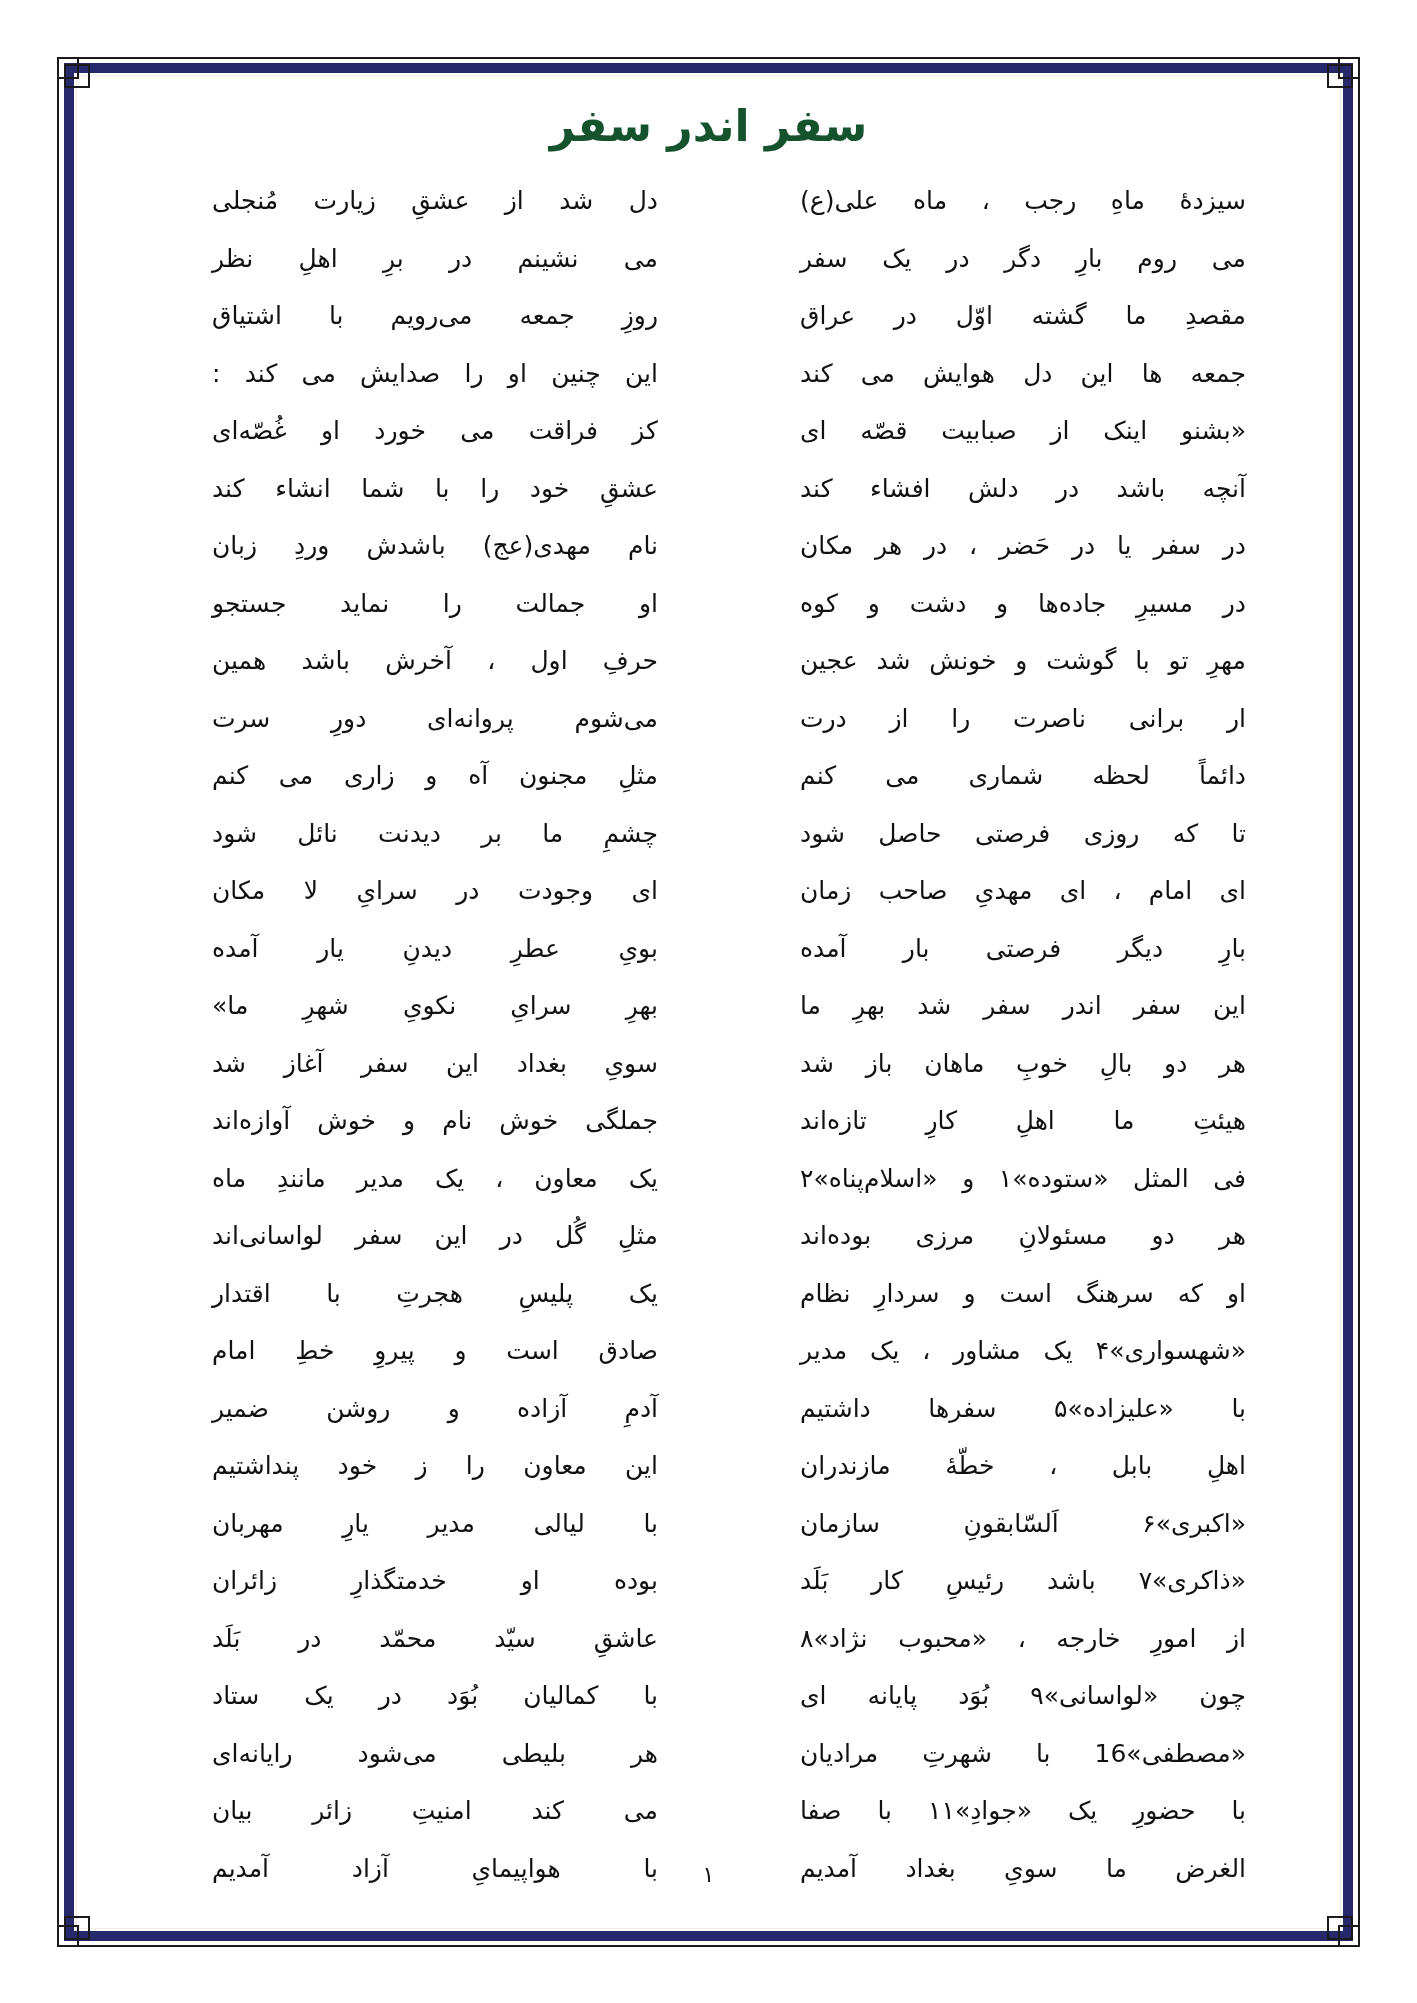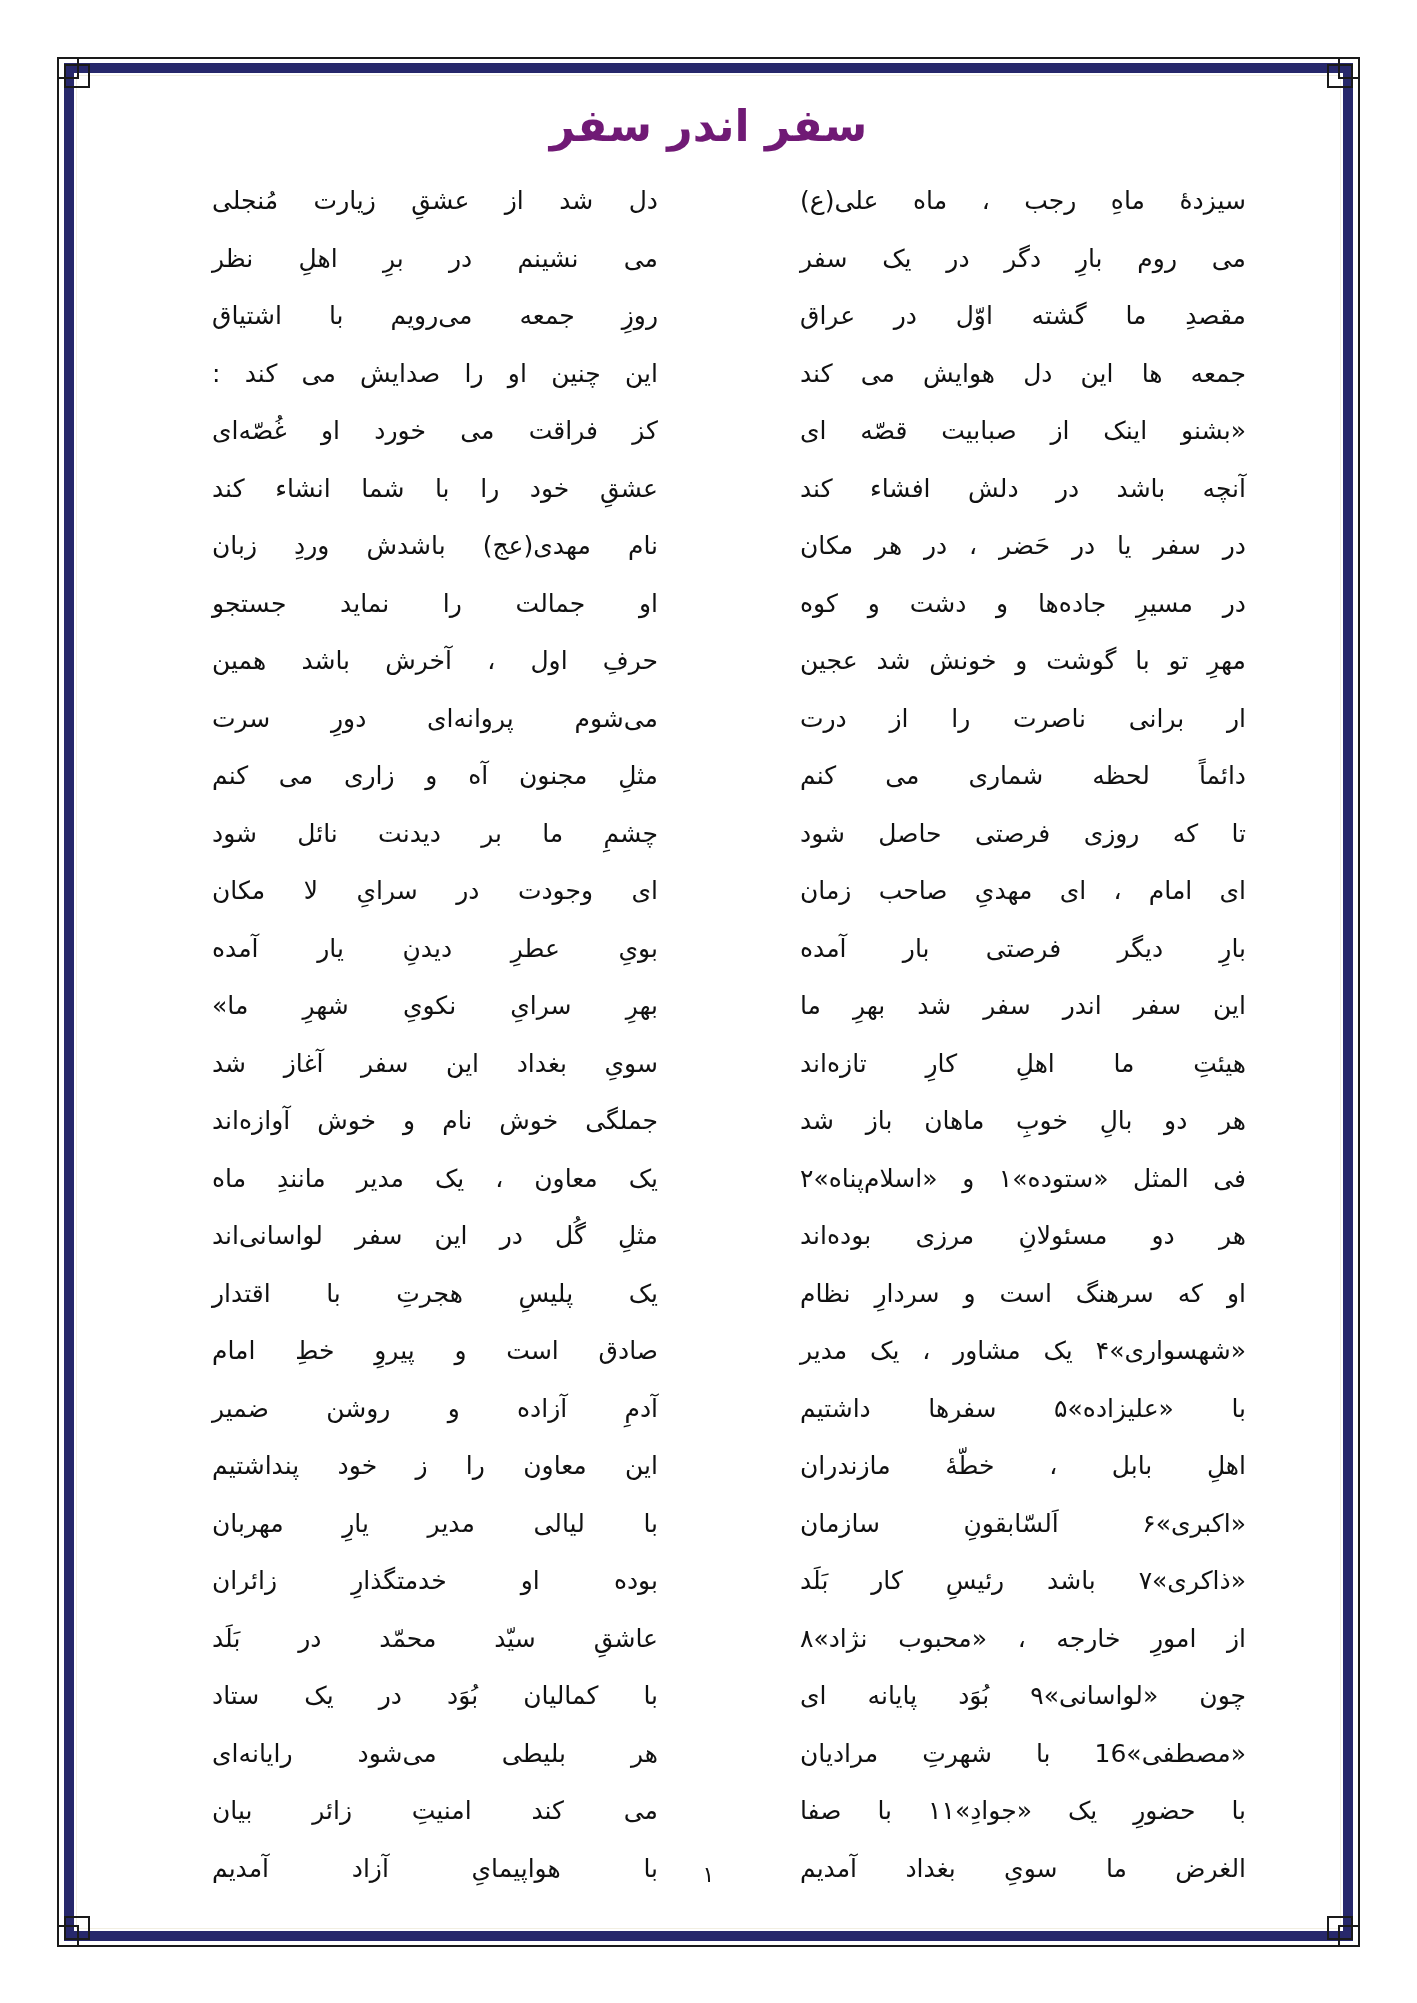--- a/index.html
+++ b/index.html
@@ -13,21 +13,21 @@
   .corner.tl { left: 57px; top: 57px; }
   .corner.tl2 { left: 64px; top: 64px; width: 26px; height: 24px; }
   .corner.tr { right: 57px; top: 57px; }
   .corner.tr2 { right: 64px; top: 64px; width: 26px; height: 24px; }
   .corner.bl { left: 57px; bottom: 56px; }
   .corner.bl2 { left: 64px; bottom: 63px; width: 26px; height: 24px; }
   .corner.br { right: 57px; bottom: 56px; }
   .corner.br2 { right: 64px; bottom: 63px; width: 26px; height: 24px; }
 
   
-  .title { position: absolute; left: 0; right: 0; top: 100px; text-align: center; font-family: "DejaVu Sans", sans-serif; font-weight: bold; font-size: 44px; direction: rtl; color: #701a75; }
+  .title { position: absolute; left: 0; right: 0; top: 100px; text-align: center; font-family: "DejaVu Sans", sans-serif; font-weight: bold; font-size: 44px; direction: rtl; color: #14532d; }
 
   
   .col { position: absolute; top: 172px; direction: rtl; margin-left: 40px; }
   .col.right { left: 760px; width: 446px; }
   .col.left { left: 172px; width: 446px; }
   .verse { height: 57.5px; line-height: 57.5px; font-size: 25px; text-align: justify; text-align-last: justify; white-space: nowrap; color: #111; font-family: "DejaVu Sans", sans-serif; }
 
   
   .page-num { position: absolute; left: 0; right: 0; top: 1862px; text-align: center; font-size: 22px; color: #111; }
 </style>
@@ -57,22 +57,22 @@
     <div class="verse">آنچه باشد در دلش افشاء کند</div>
     <div class="verse">در سفر یا در حَضر ، در هر مکان</div>
     <div class="verse">در مسیرِ جاده‌ها و دشت و کوه</div>
     <div class="verse">مهرِ تو با گوشت و خونش شد عجین</div>
     <div class="verse">ار برانی ناصرت را از درت</div>
     <div class="verse">دائماً لحظه شماری می کنم</div>
     <div class="verse">تا که روزی فرصتی حاصل شود</div>
     <div class="verse">ای امام ، ای مهدیِ صاحب زمان</div>
     <div class="verse">بارِ دیگر فرصتی بار آمده</div>
     <div class="verse">این سفر اندر سفر شد بهرِ ما</div>
+    <div class="verse">هر دو بالِ خوبِ ماهان باز شد</div>
     <div class="verse">هیئتِ ما اهلِ کارِ تازه‌اند</div>
-    <div class="verse">هر دو بالِ خوبِ ماهان باز شد</div>
     <div class="verse">فی المثل «ستوده»۱ و «اسلام‌پناه»۲</div>
     <div class="verse">هر دو مسئولانِ مرزی بوده‌اند</div>
     <div class="verse">او که سرهنگ است و سردارِ نظام</div>
     <div class="verse">«شهسواری»۴ یک مشاور ، یک مدیر</div>
     <div class="verse">با «علیزاده»۵ سفرها داشتیم</div>
     <div class="verse">اهلِ بابل ، خطّهٔ مازندران</div>
     <div class="verse">«اکبری»۶ اَلسّابقونِ سازمان</div>
     <div class="verse">«ذاکری»۷ باشد رئیسِ کار بَلَد</div>
     <div class="verse">از امورِ خارجه ، «محبوب نژاد»۸</div>
     <div class="verse">چون «لواسانی»۹ بُوَد پایانه ای</div>

